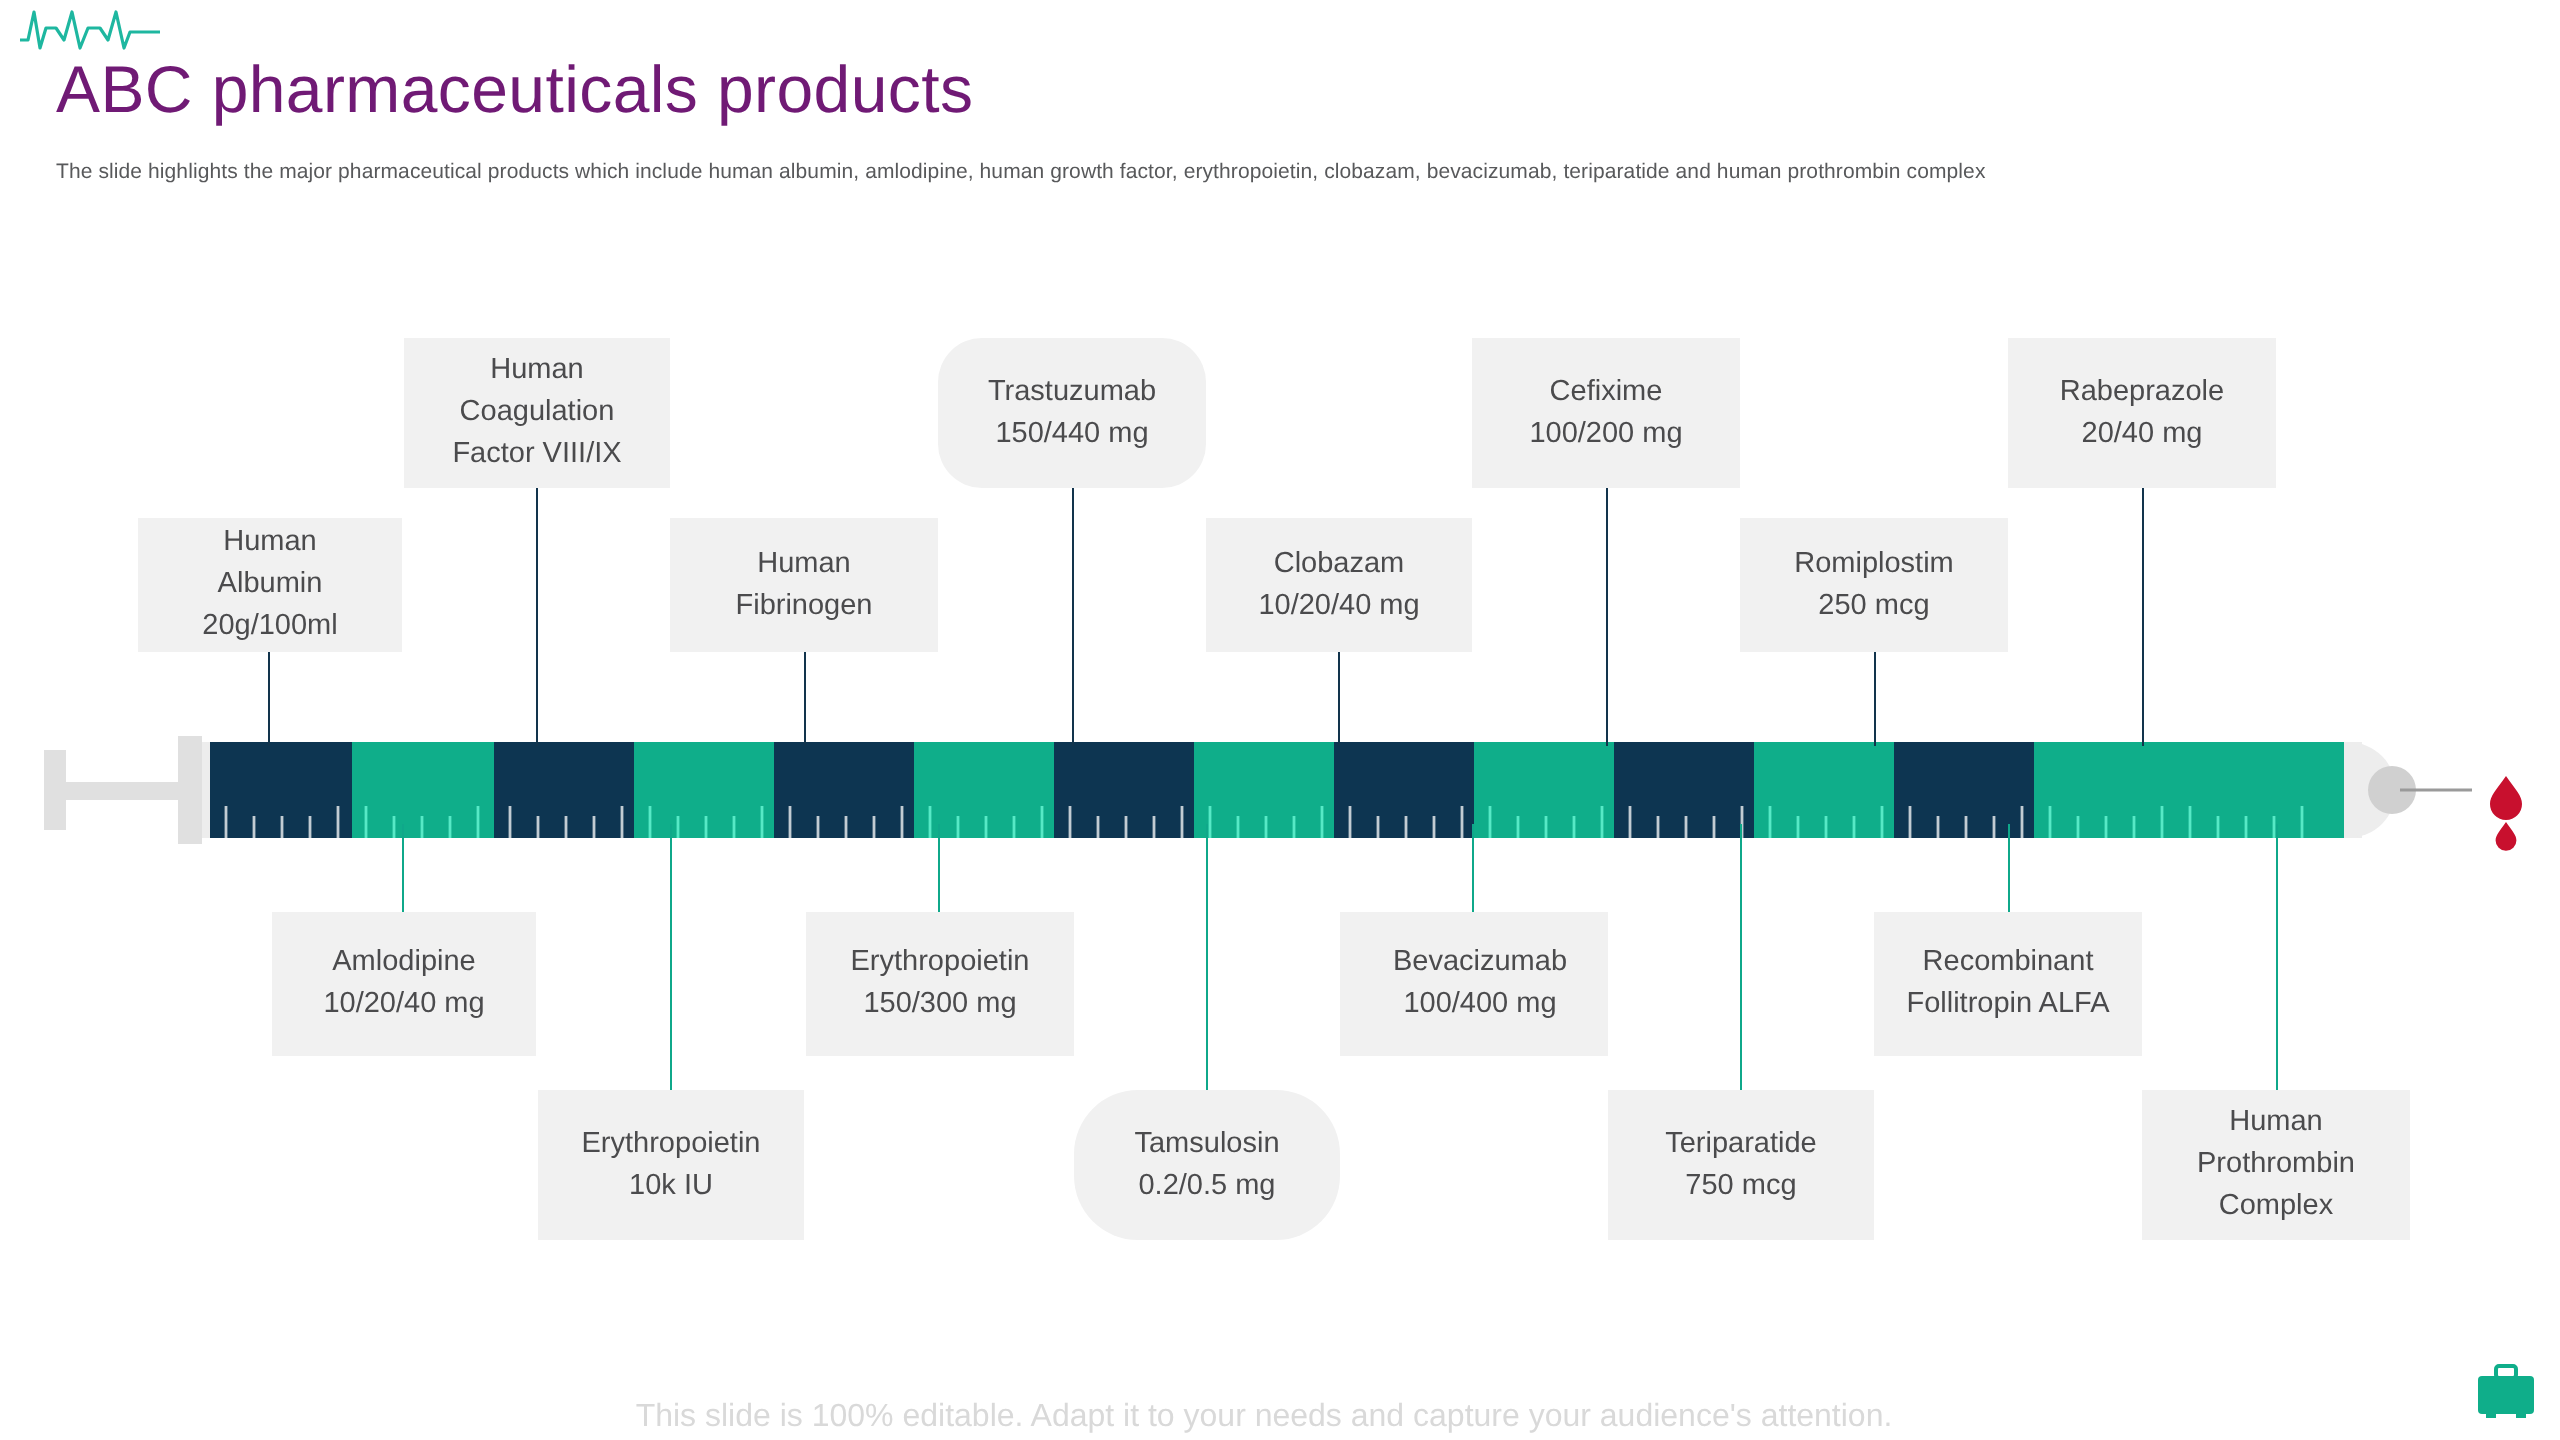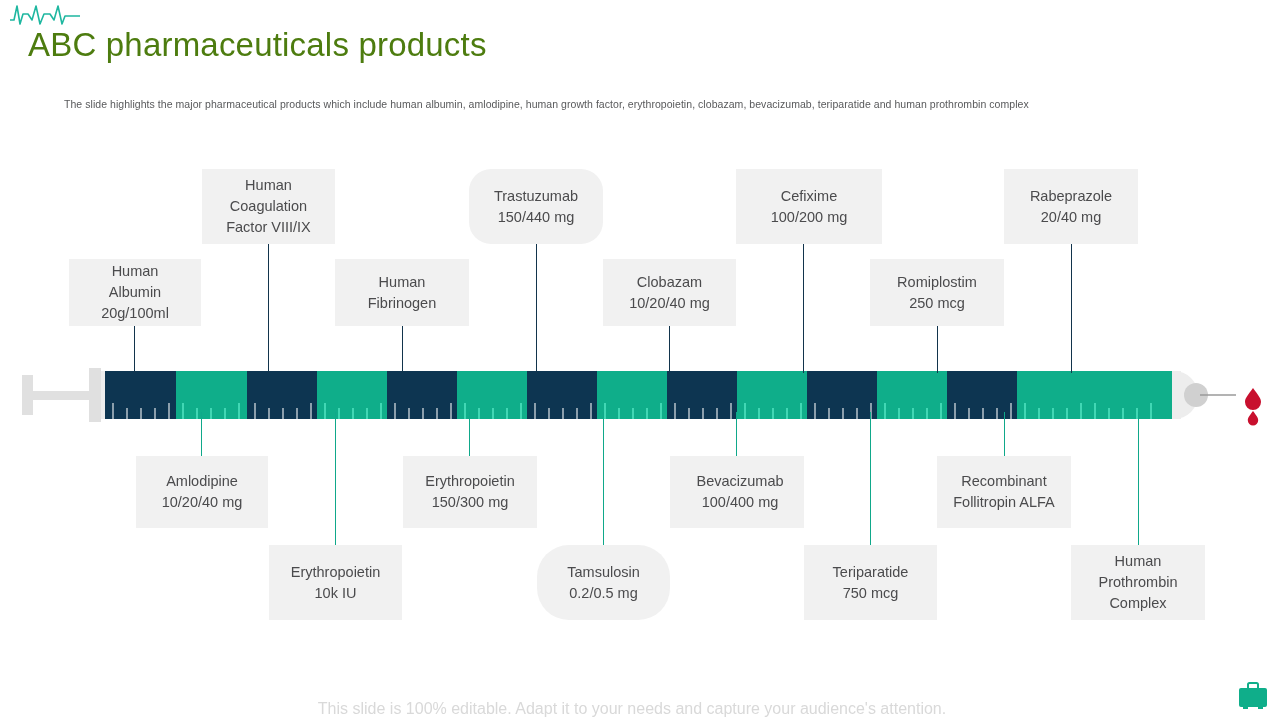--- a/index.html
+++ b/index.html
@@ -12,33 +12,32 @@
   }
 
   
   .ecg-logo { position: absolute; left: 10px; top: 0px; width: 70px; height: 28px; }
 
   .page-title {
     position: absolute;
     left: 28px; top: 26px;
     font-size: 33px;
     font-weight: 400;
-    color: #4d7c0f;
+    color: #701a75;
     letter-spacing: 0.2px;
     white-space: nowrap;
   }
 
   .page-subtitle {
     position: absolute;
-    left: 28px; top: 98px;
+    left: 28px; top: 80px;
     font-size: 10.5px;
     color: #58595b;
     white-space: nowrap;
     letter-spacing: 0.05px;
-    margin-left: 36px;
   }
 
   
   .syringe { position: absolute; left: 0; top: 355px; width: 1280px; height: 80px; }
 
   
   .conn { position: absolute; width: 1px; }
   .conn-top { background: #12344c; }
   .conn-bottom { background: #0fa88a; }
 
@@ -246,21 +245,21 @@
   </span>
 </div>
 
 <div class="label-box" style="left:603px; top:259px; width:133px; height:67px;">
   <span>
     <span>Clobazam</span><br>
     <span>10/20/40 mg</span>
   </span>
 </div>
 
-<div class="label-box" style="left:736px; top:169px; width:146px; height:75px;">
+<div class="label-box" style="left:736px; top:169px; width:134px; height:75px;">
   <span>
     <span>Cefixime</span><br>
     <span>100/200 mg</span>
   </span>
 </div>
 
 <div class="label-box" style="left:870px; top:259px; width:134px; height:67px;">
   <span>
     <span>Romiplostim</span><br>
     <span>250 mcg</span>

